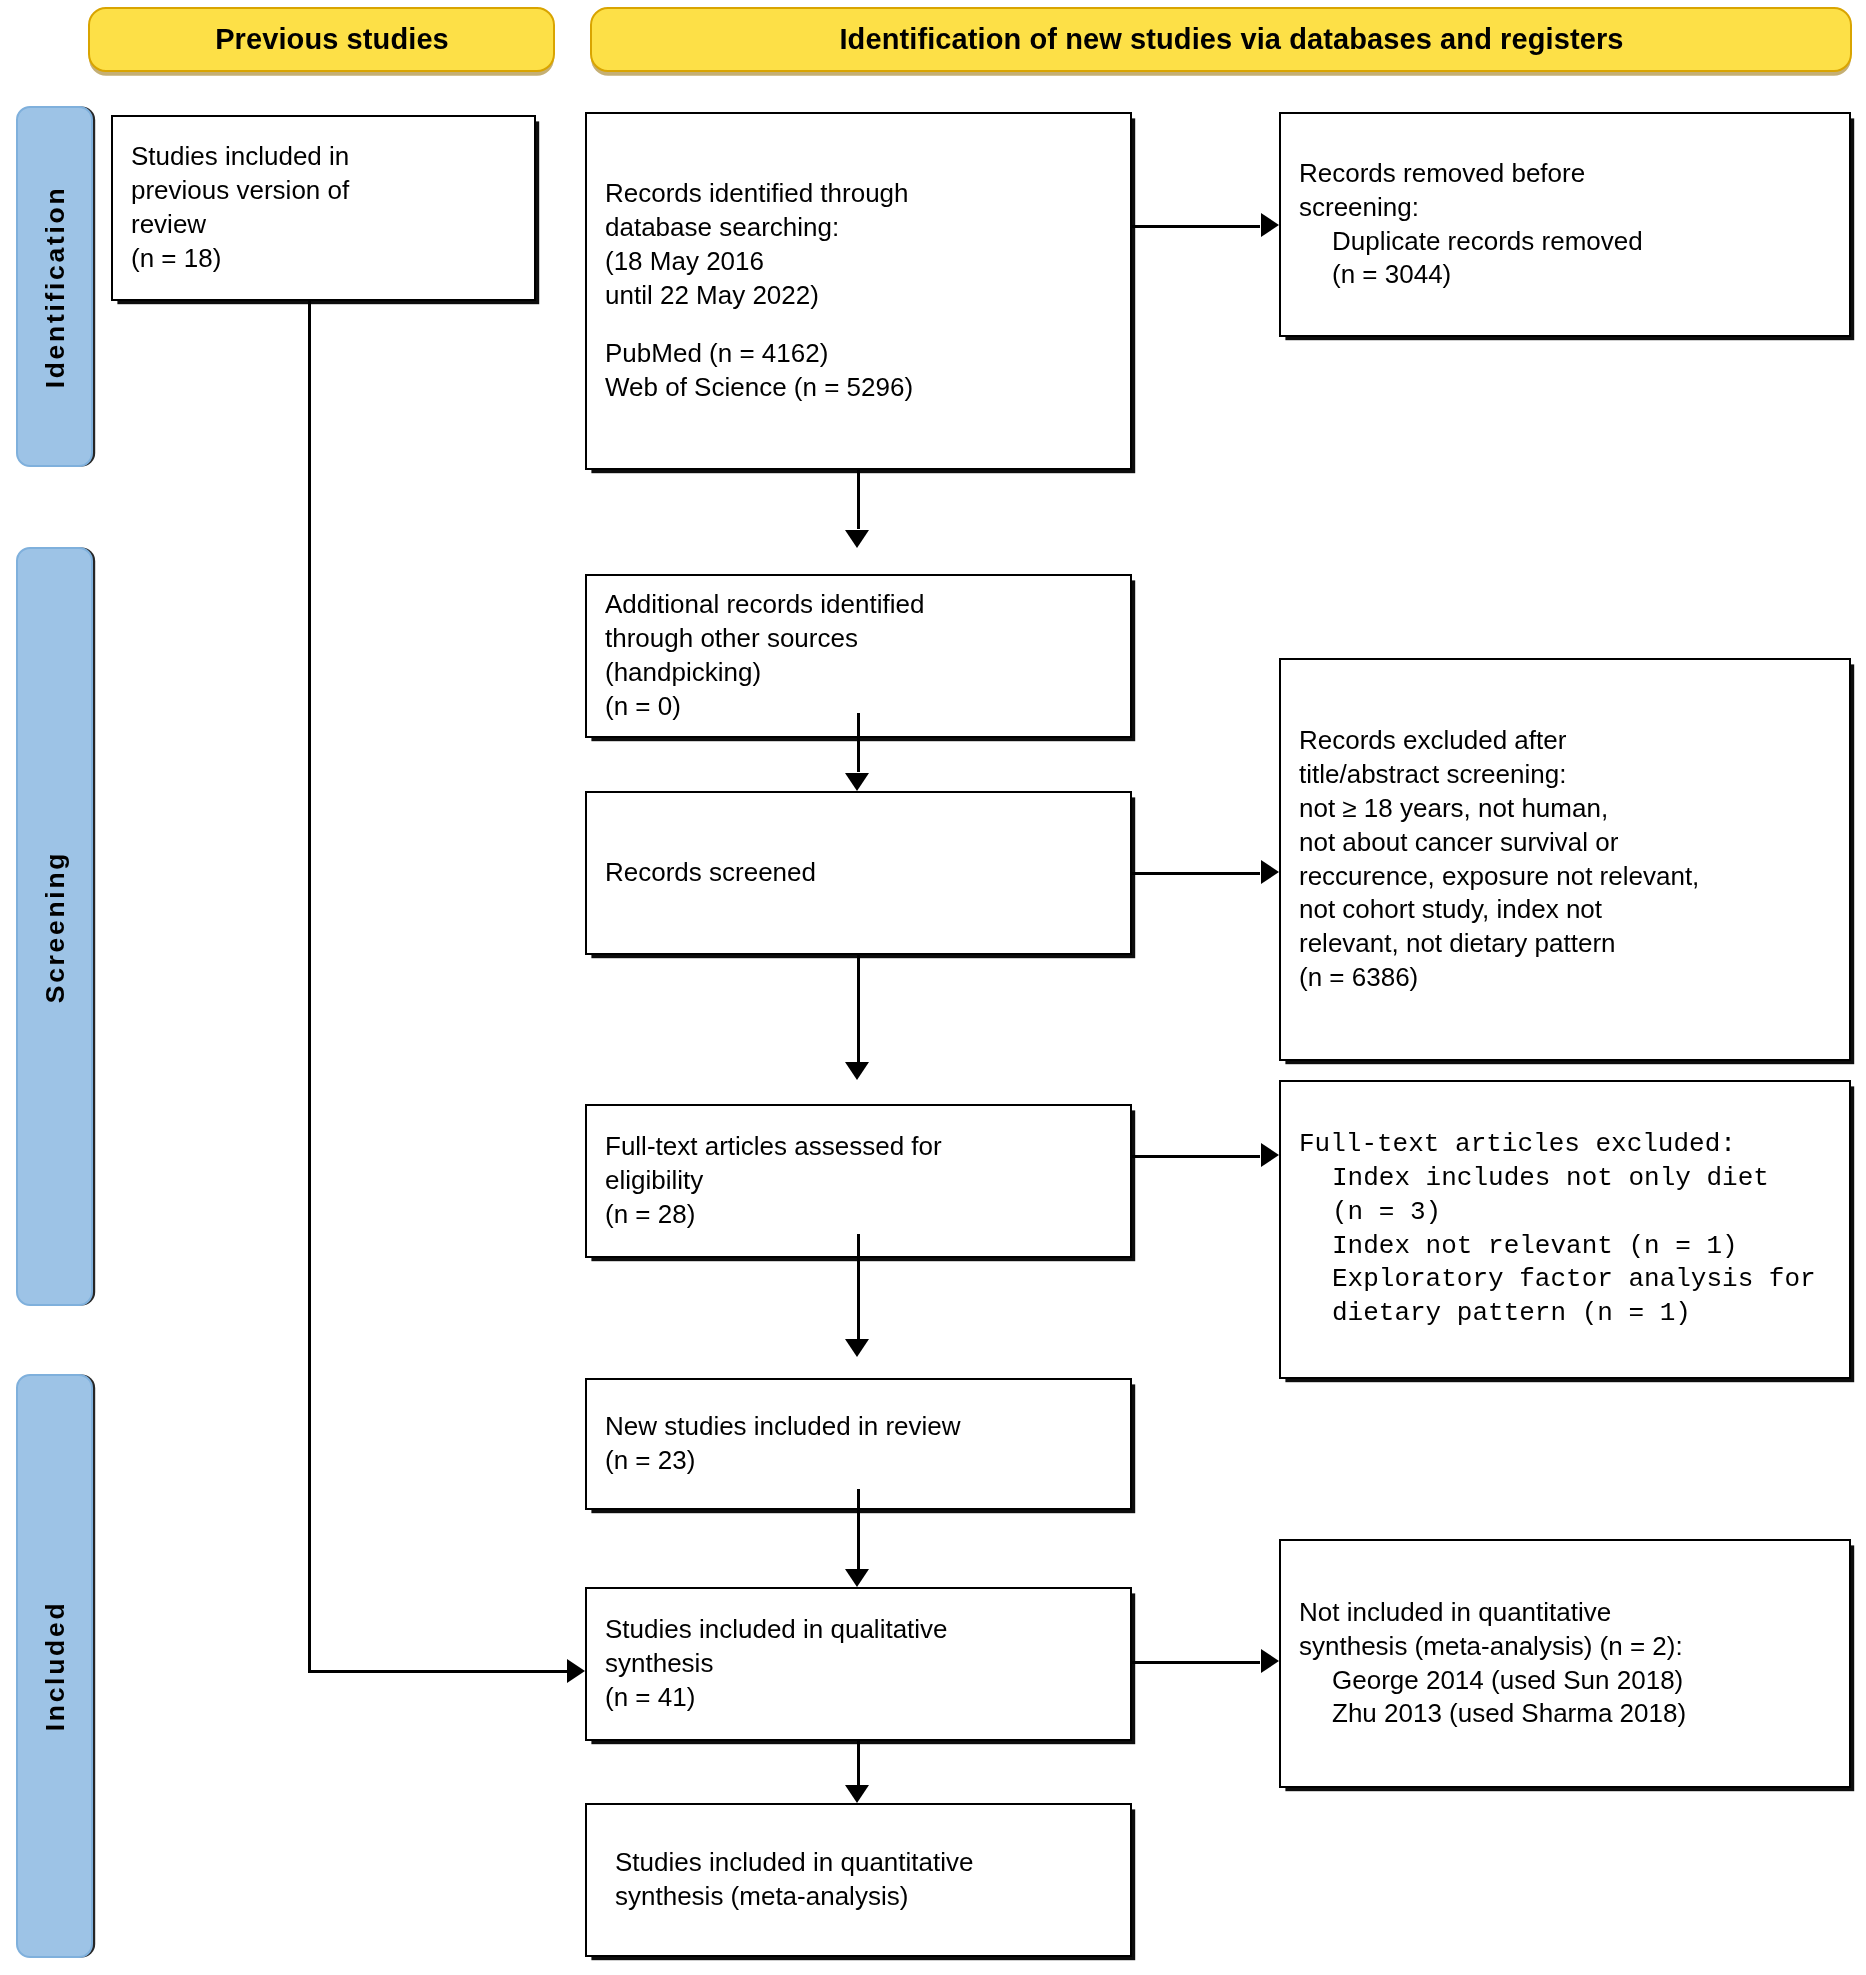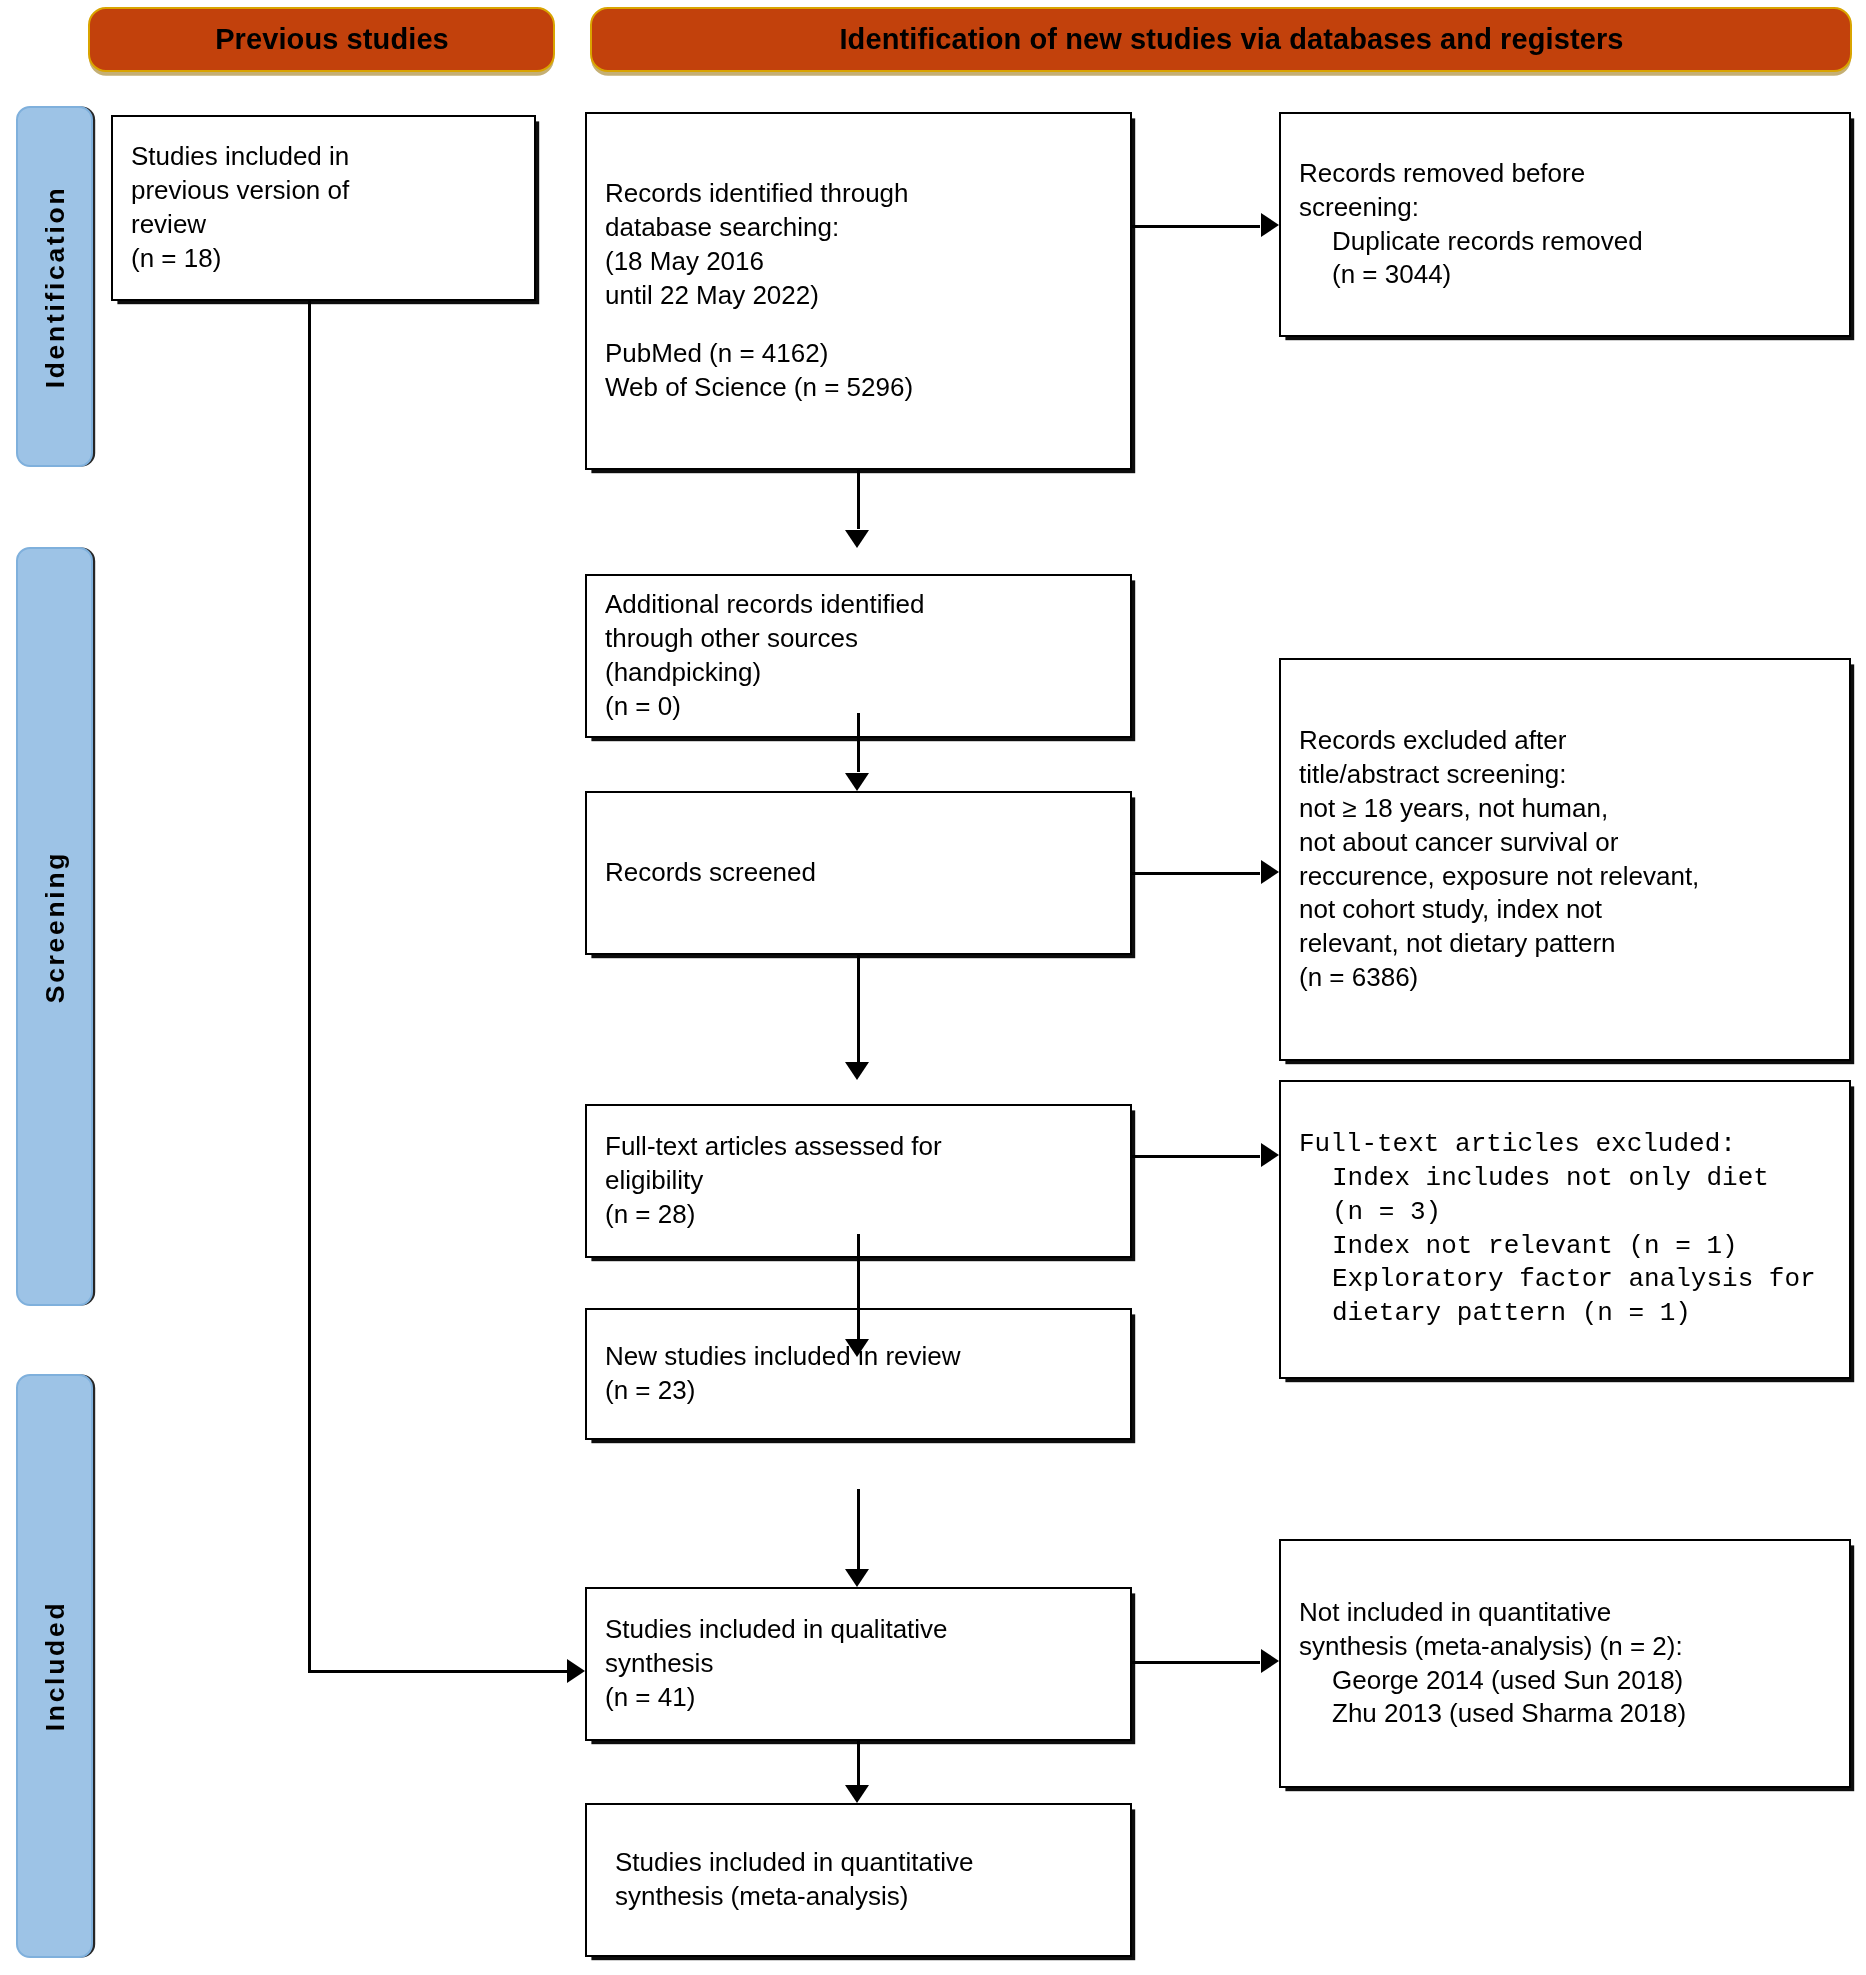--- a/index.html
+++ b/index.html
@@ -12,21 +12,21 @@
     position:relative;
     width:1867px;
     height:1975px;
     background:#ffffff;
     overflow:hidden;
   }
 
   
   .hdr{
     position:absolute;
-    background:#c2410c;
+    background:#fde047;
     border:2.1px solid #D9A400;
     border-radius:18px;
     box-shadow:0 4.8px 0 -1.1px rgba(150,110,0,.55);
     display:flex;align-items:center;justify-content:center;
     text-align:center;
     font-weight:bold;
     font-size:29px;
     letter-spacing:0.1px;
     color:#000;
     box-sizing:border-box;
@@ -171,21 +171,21 @@
 
   <div class="box" style="left:1279px;top:1080px;width:572px;height:299px;font-family:Liberation Mono, monospace;">
     <p>Full-text articles excluded:</p>
     <p class="indent">Index includes not only diet</p>
     <p class="indent">(n = 3)</p>
     <p class="indent">Index not relevant (n = 1)</p>
     <p class="indent">Exploratory factor analysis for</p>
     <p class="indent">dietary pattern (n = 1)</p>
   </div>
 
-  <div class="box" style="left:585px;top:1308px;width:547px;height:132px;justify-content:center;">
+  <div class="box" style="left:585px;top:1378px;width:547px;height:132px;justify-content:center;">
     <p>New studies included in review</p>
     <p>(n = 23)</p>
   </div>
 
   <div class="box" style="left:585px;top:1587px;width:547px;height:154px;">
     <p>Studies included in qualitative</p>
     <p>synthesis</p>
     <p>(n = 41)</p>
   </div>
 

